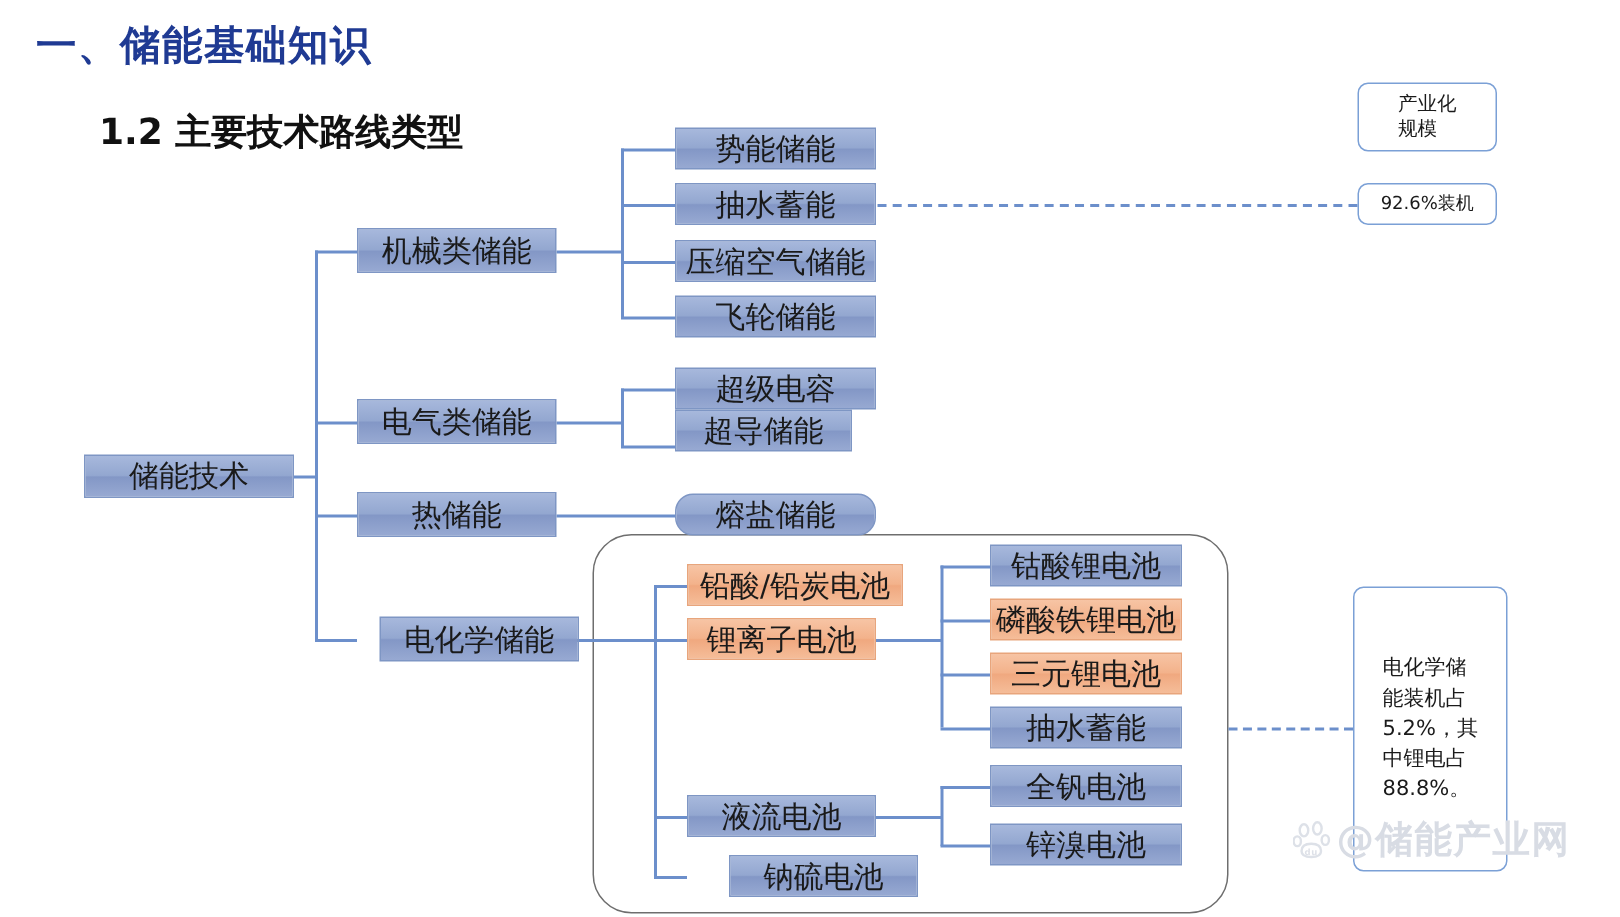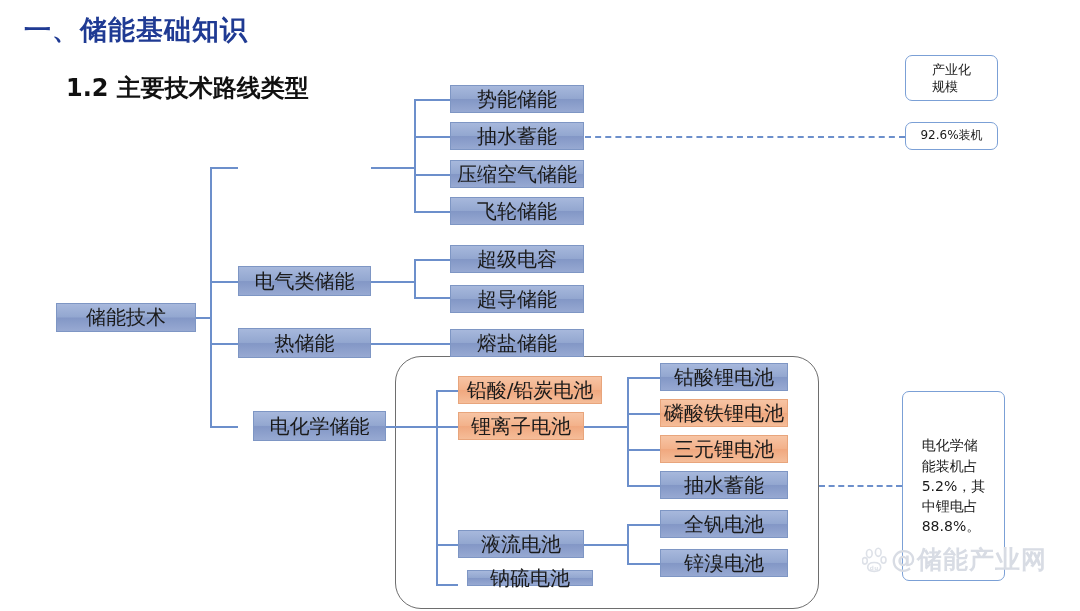--- a/index.html
+++ b/index.html
@@ -123,20 +123,23 @@
   <div class="ln h" style="left:627px; top:524px; width:33px;"></div>
   <div class="ln h" style="left:627px; top:563px; width:33px;"></div>
 
   <div class="dash" style="left:585px; top:136px; width:320px;"></div>
   <div class="dash" style="left:819px; top:485px; width:83px;"></div>
 
   <div class="node" style="left:56px; top:303px; width:140px; height:29px;">
     <span>储能技术</span>
   </div>
 
+  <div class="node" style="left:238px; top:152px; width:133px; height:30px;">
+    <span>机械类储能</span>
+  </div>
   <div class="node" style="left:238px; top:266px; width:133px; height:30px;">
     <span>电气类储能</span>
   </div>
   <div class="node" style="left:238px; top:328px; width:133px; height:30px;">
     <span>热储能</span>
   </div>
   <div class="node" style="left:253px; top:411px; width:133px; height:30px;">
     <span>电化学储能</span>
   </div>
 
@@ -149,38 +152,38 @@
   <div class="node" style="left:450px; top:160px; width:134px; height:28px;">
     <span>压缩空气储能</span>
   </div>
   <div class="node" style="left:450px; top:197px; width:134px; height:28px;">
     <span>飞轮储能</span>
   </div>
 
   <div class="node" style="left:450px; top:245px; width:134px; height:28px;">
     <span>超级电容</span>
   </div>
-  <div class="node" style="left:450px; top:285px; width:134px; height:28px;">
+  <div class="node" style="left:450px; top:273px; width:118px; height:28px;">
     <span>超导储能</span>
   </div>
 
-  <div class="node" style="left:450px; top:329px; width:134px; height:28px;">
+  <div class="node" style="left:450px; top:329px; width:134px; height:28px;border-radius:12px;">
     <span>熔盐储能</span>
   </div>
 
   <div class="node orange" style="left:458px; top:376px; width:144px; height:28px;">
     <span>铅酸/铅炭电池</span>
   </div>
   <div class="node orange" style="left:458px; top:412px; width:126px; height:28px;">
     <span>锂离子电池</span>
   </div>
   <div class="node" style="left:458px; top:530px; width:126px; height:28px;">
     <span>液流电池</span>
   </div>
-  <div class="node" style="left:467px; top:570px; width:126px; height:16px;">
+  <div class="node" style="left:486px; top:570px; width:126px; height:28px;">
     <span>钠硫电池</span>
   </div>
 
   <div class="node" style="left:660px; top:363px; width:128px; height:28px;">
     <span>钴酸锂电池</span>
   </div>
   <div class="node orange" style="left:660px; top:399px; width:128px; height:28px;">
     <span>磷酸铁锂电池</span>
   </div>
   <div class="node orange" style="left:660px; top:435px; width:128px; height:28px;">

